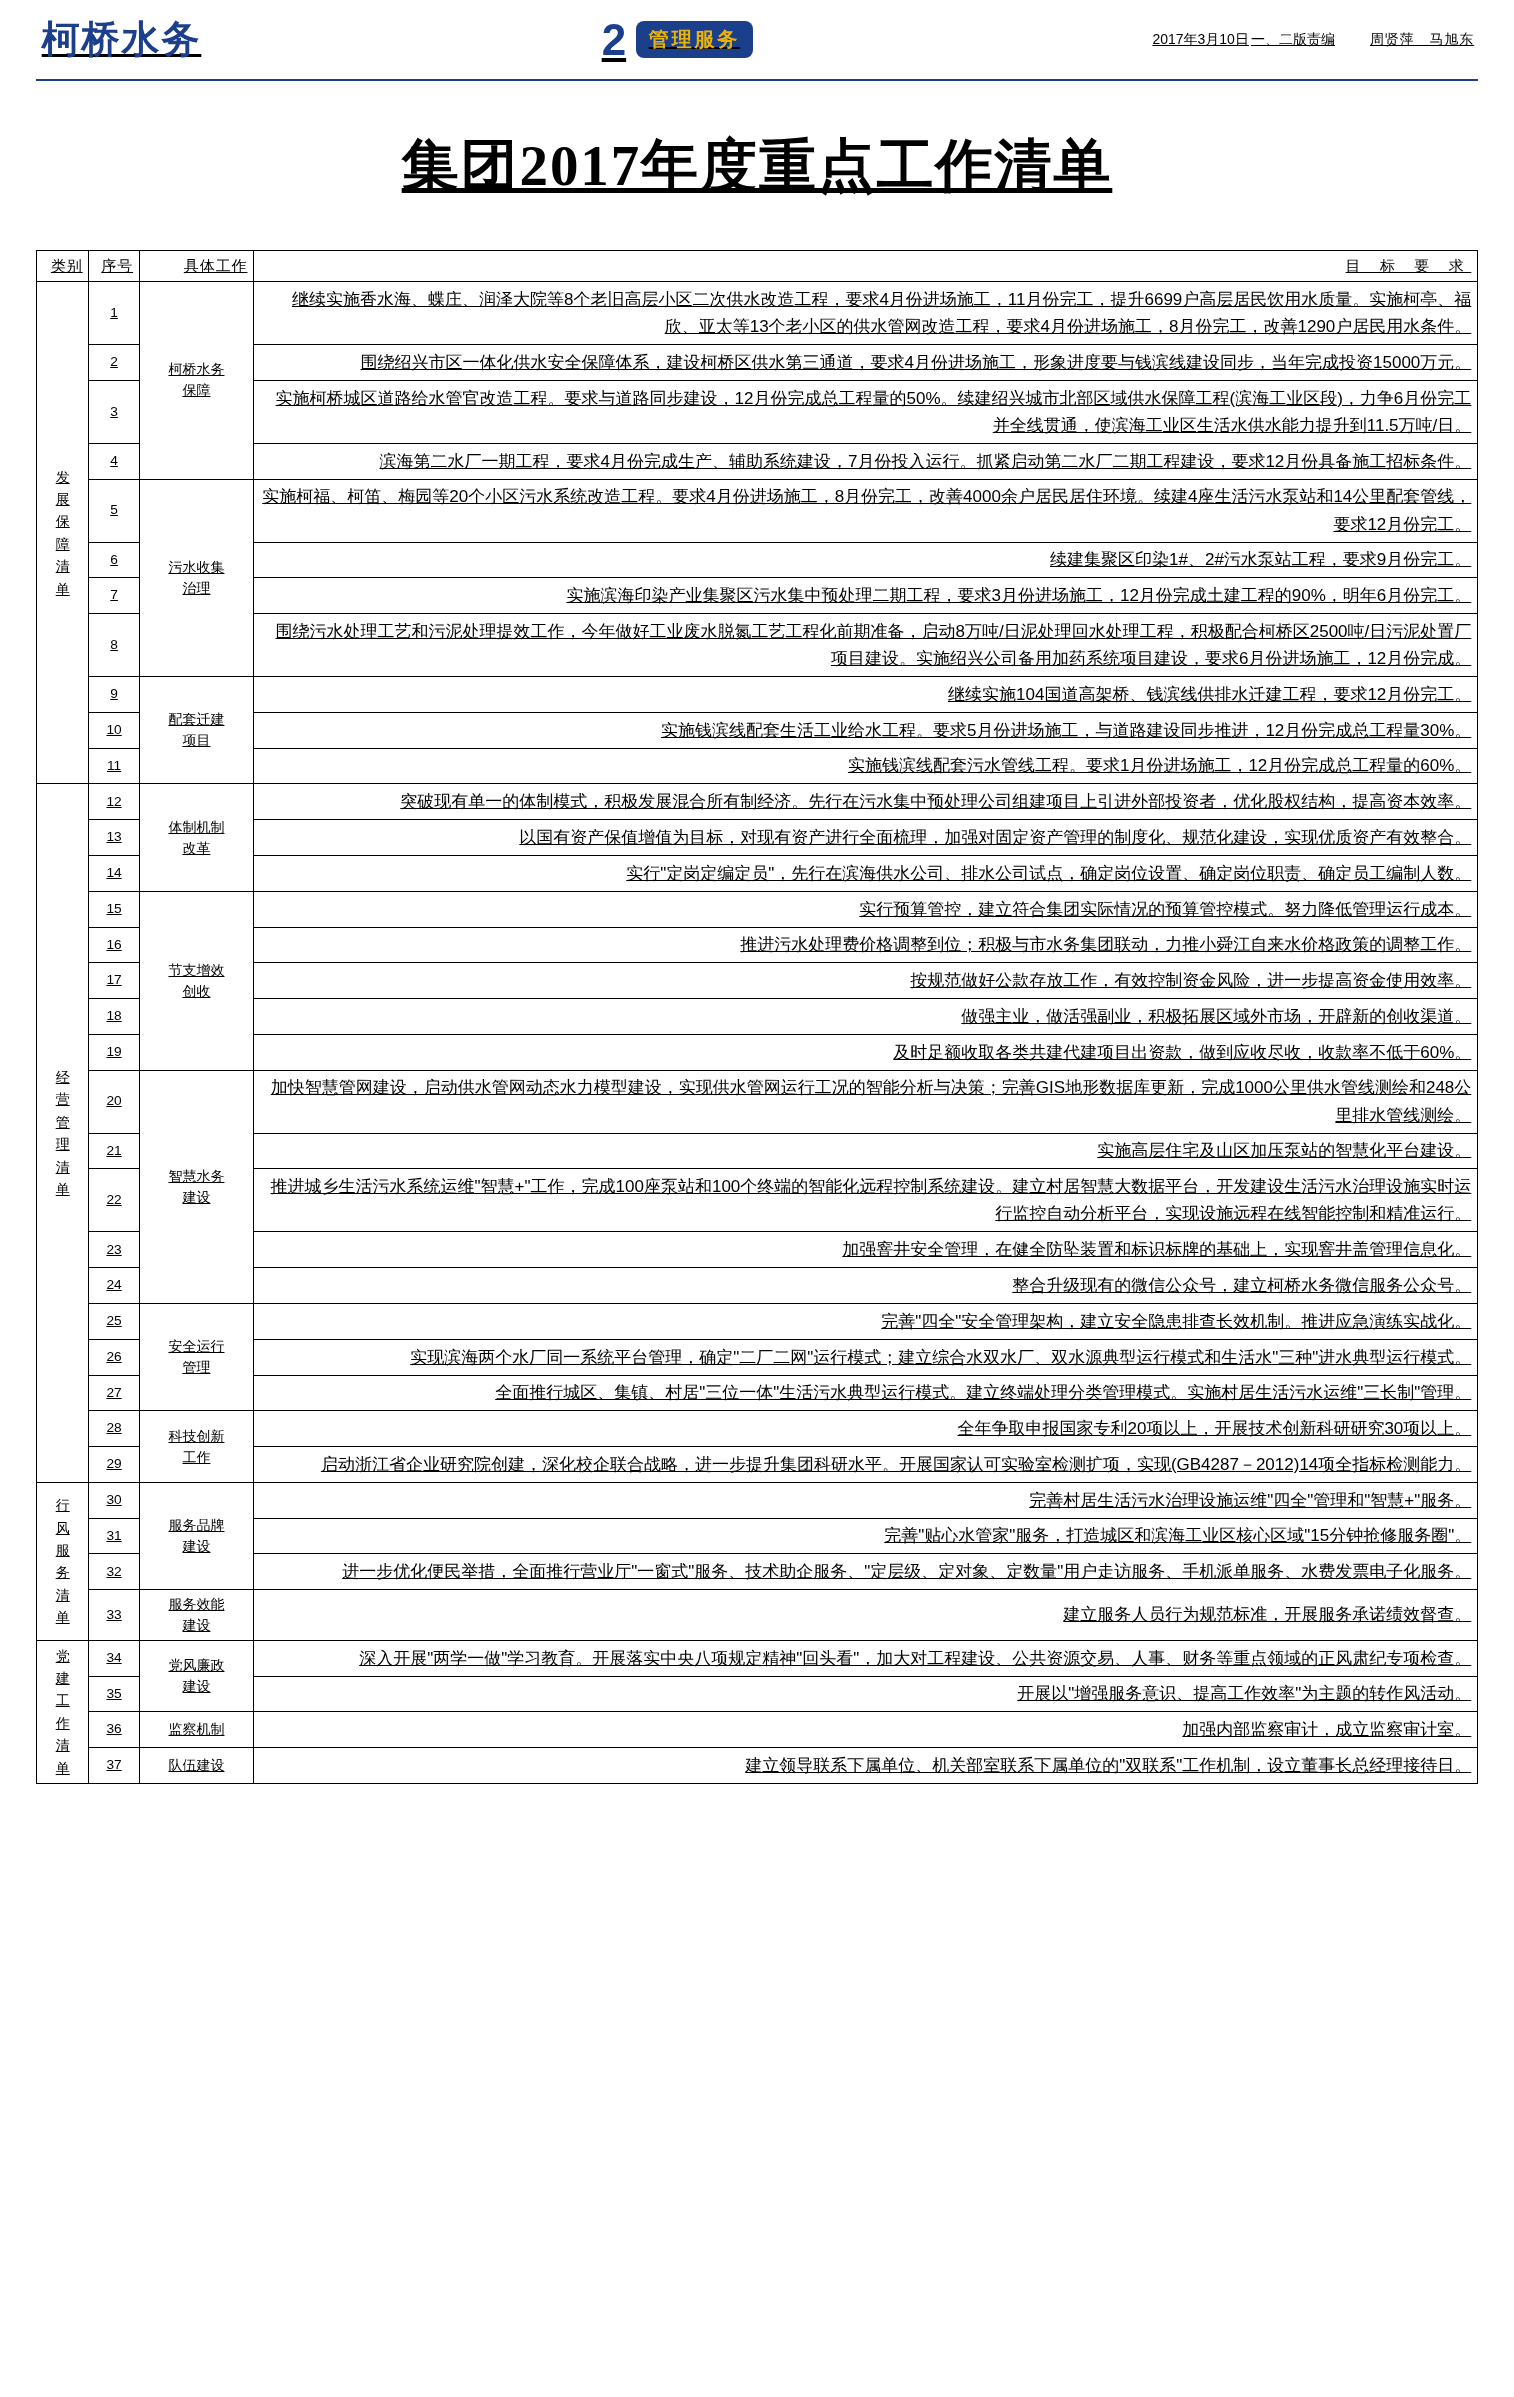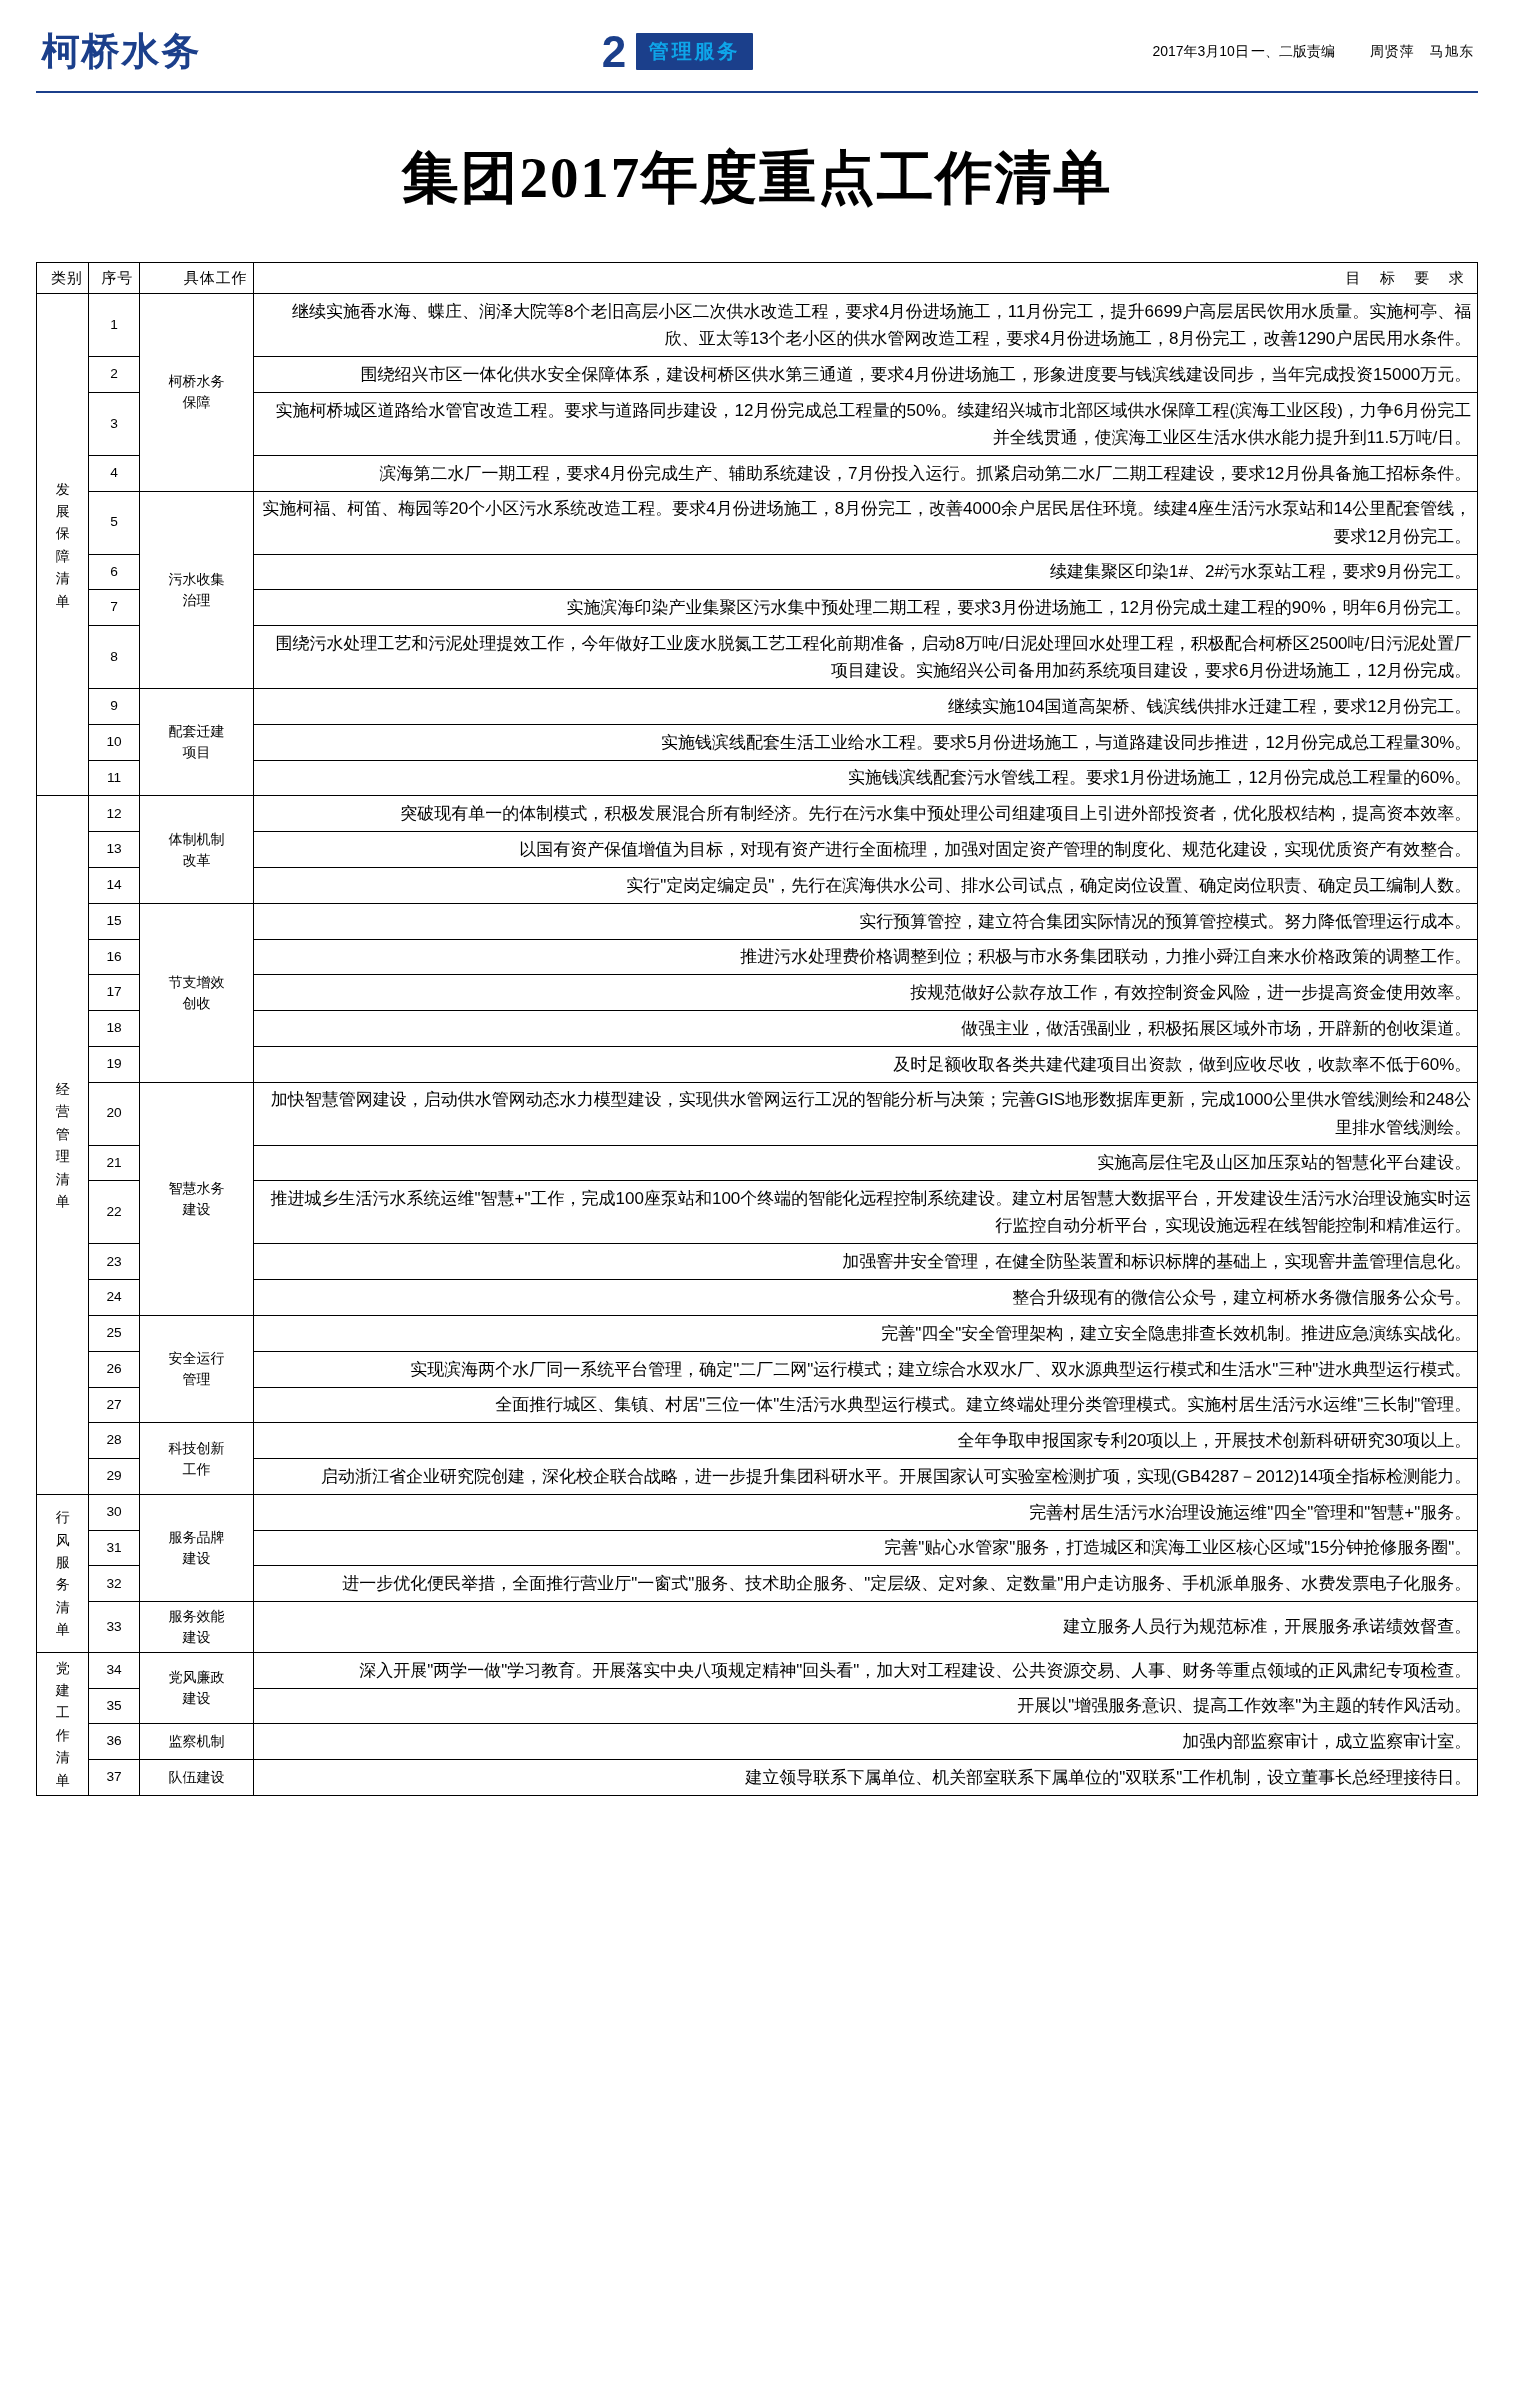--- a/index.html
+++ b/index.html
@@ -12,21 +12,22 @@
     min-height: 2397px;
     font-family: "Liberation Serif", "DejaVu Serif", serif;
     color: #000;
     -webkit-font-smoothing: antialiased;
   }
   .page {
     position: relative;
     width: 1514px;
     min-height: 2397px;
     box-sizing: border-box;
-    padding: 12px 36px;
+    padding: 0 36px;
+    text-decoration: underline;
   }
 
   
   .masthead {
     position: relative;
     height: 79px;
     display: flex;
     align-items: center;
     border-bottom: 2.8px solid #1b3f8b;
   }
@@ -49,26 +50,26 @@
   .page-number {
     font-family: "Liberation Sans", sans-serif;
     font-size: 44px;
     font-weight: bold;
     color: #1b3f8b;
     line-height: 1;
     margin-right: 9.5px;
   }
   .section-tag {
     background: #1b3f8b;
-    color: #0ea5e9;
+    color: #eab308;
     font-family: "Liberation Sans", sans-serif;
     font-size: 20px;
     letter-spacing: 2.8px;
     padding: 4.7px 13.2px 5.7px 13.2px;
-    border-radius: 1px;
+    border-radius: 8px;
     font-weight: bold;
   }
   .masthead-right {
     width: 445px;
     text-align: right;
     font-size: 14px;
     font-family: "Liberation Sans", sans-serif;
     white-space: nowrap;
     padding-right: 3.8px;
   }

